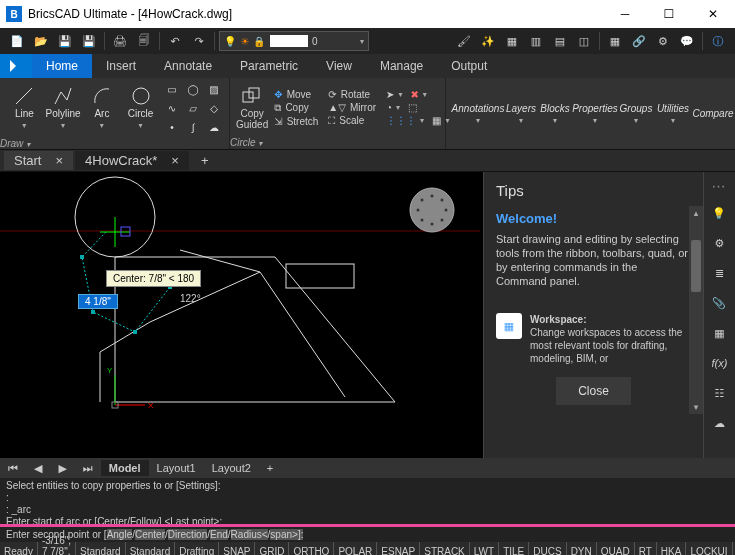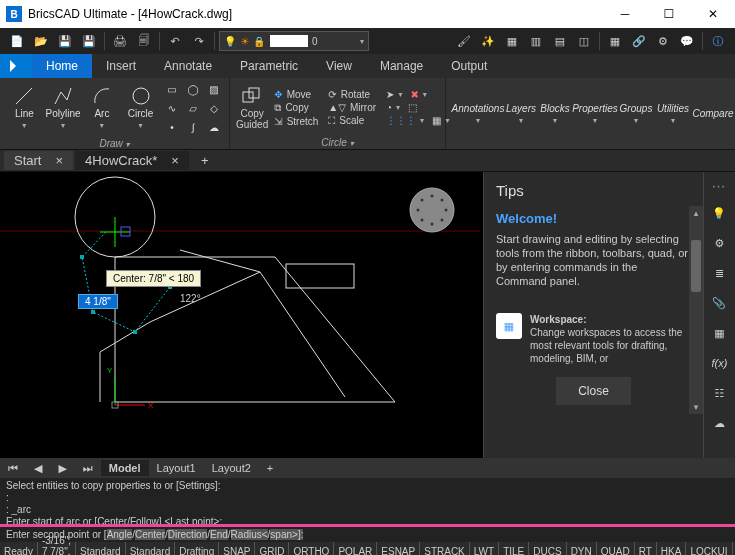--- a/index.html
+++ b/index.html
@@ -14,21 +14,21 @@
 .layercombo { width:150px; height:20px; background:#333; border:1px solid #555; display:flex; align-items:center; padding:0 4px; font-size:10px; gap:4px;}
 .layercombo .sw { width:38px; height:12px; display:flex; }
 .layercombo .sw span { flex:1; }
 .ribbon-tabs { height:24px; background:#2b2b2b; display:flex; align-items:stretch; }
 .appbtn { width:32px; background:#0078d4; display:flex; align-items:center; justify-content:center; color:#fff; }
 .rtab { padding:0 14px; display:flex; align-items:center; color:#ccc; font-size:12px; }
 .rtab.active { background:#0b6dd0; color:#fff; }
 .ribbon { height:72px; background:#333; display:flex; border-bottom:1px solid #111; }
 .panel { border-right:1px solid #222; display:flex; flex-direction:column; position:relative; }
 .panel .body { flex:1; display:flex; align-items:center; padding:2px 6px; gap:2px; }
-.panel .ttl { text-align:center; font-size:10px; color:#aaa; font-style:italic; padding-bottom:1px; }
+.panel .ttl { font-size:10px; color:#aaa; font-style:italic; padding-bottom:1px; }
 .bigbtn { display:flex; flex-direction:column; align-items:center; justify-content:center; width:40px; gap:2px; color:#ddd; font-size:10px; padding:2px 0;}
 .sicon { width:22px; height:18px; display:flex; align-items:center; justify-content:center; color:#ddd; font-size:10px; gap:2px;}
 .copyg { display:flex; flex-direction:column; align-items:center; font-size:10px; }
 .mcol { display:flex; flex-direction:column; gap:0; font-size:10px; }
 .mrow { display:flex; align-items:center; gap:4px; padding:1px 4px; }
 .carets { font-size:8px; color:#aaa; }
 .tabbar { height:22px; background:#2b2b2b; display:flex; align-items:center; border-bottom:1px solid #111; padding-left:4px; gap:2px;}
 .dtab { padding:2px 10px; background:#3a3a3a; font-size:13px; display:flex; align-items:center; gap:14px;}
 .mainrow { display:flex; height:286px; }
 .canvas { flex:1; background:#000; position:relative; overflow:hidden; }

